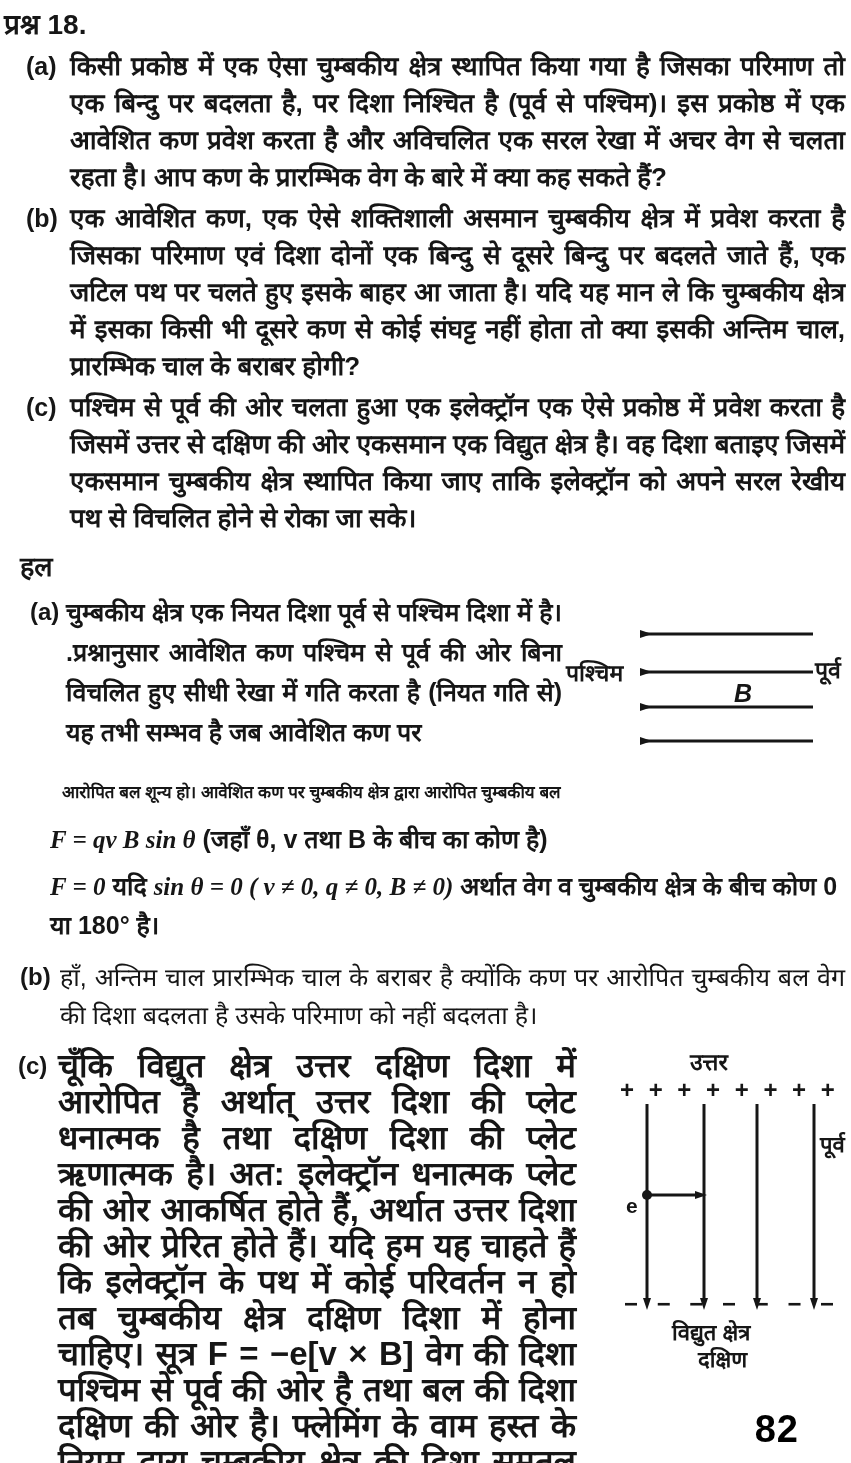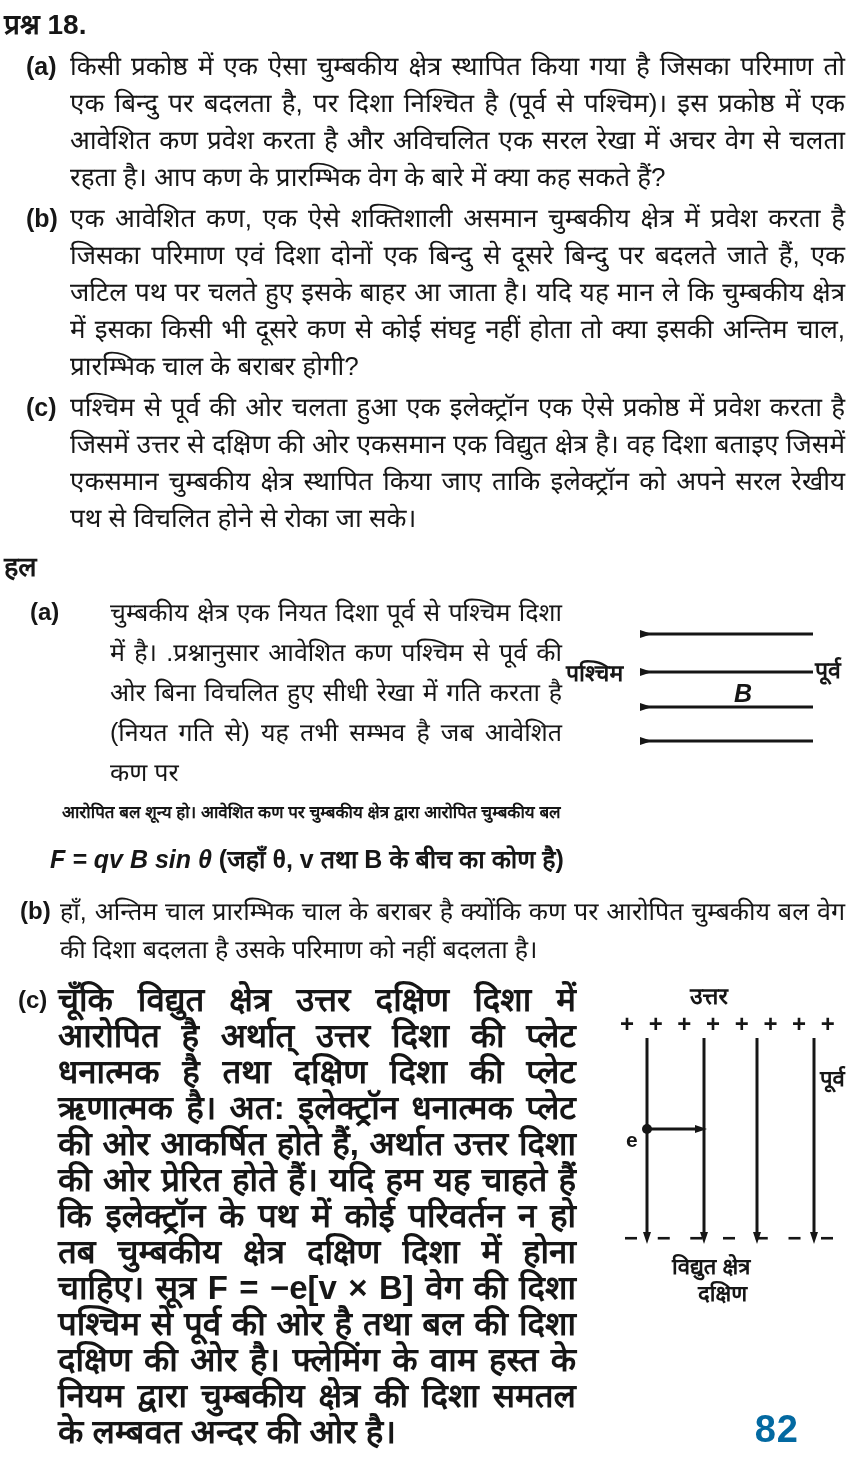--- a/index.html
+++ b/index.html
@@ -16,43 +16,43 @@
   .q-heading{
     font-size:28px;font-weight:800;line-height:38px;
     display:flex;gap:6px;white-space:nowrap;flex-direction:column;
   }
   .q-part{display:flex;margin-top:4px;}
   .q-part .plabel{
     flex:0 0 38px;font-size:25px;font-weight:700;line-height:37px;
     padding-left:22px;box-sizing:content-box;
   }
   .q-part .ptext{
-    flex:1;font-size:26px;font-weight:400;line-height:37px;
+    flex:1;font-size:26px;font-weight:700;line-height:37px;
     text-align:justify;padding-left:6px;
   }
-  .sol-heading{font-size:27px;font-weight:800;margin:10px 0 8px 0;}
+  .sol-heading{font-size:27px;font-weight:800;margin:10px 0 8px 16px;}
   .sol-a-row{display:flex;align-items:flex-start;}
   .sol-a-left{flex:0 0 558px;display:flex;}
   .sol-a-left .plabel{
     flex:0 0 36px;font-size:24px;font-weight:700;line-height:40px;padding-left:26px;
   }
   .sol-a-left .ptext{
-    flex:1;font-size:25px;font-weight:400;line-height:40px;text-align:justify;margin-left:44px;
+    flex:1;font-size:25px;font-weight:700;line-height:40px;text-align:justify;
   }
   .diagram-a{flex:0 0 287px;margin-top:12px;}
   .wide-line{
     font-size:17px;font-weight:700;line-height:38px;
     padding-left:58px;text-align:justify;margin-top:2px;
   }
   .formula-line{
     font-size:25px;font-weight:700;line-height:38px;
     padding-left:46px;margin-top:8px;
   }
   .math{
-    font-family:Liberation Sans, sans-serif;
+    font-family:Liberation Serif, serif;
     font-style:italic;font-weight:700;
   }
   .sol-b-row{display:flex;margin-top:14px;}
   .sol-b-row .plabel{flex:0 0 40px;font-size:24px;font-weight:700;line-height:38px;padding-left:16px;}
   .sol-b-row .ptext{flex:1;font-size:25px;font-weight:400;line-height:38px;text-align:justify;}
   .sol-c-row{display:flex;margin-top:14px;align-items:flex-start;}
   .sol-c-left{flex:0 0 572px;display:flex;}
   .sol-c-left .plabel{flex:0 0 40px;font-size:24px;font-weight:700;line-height:36px;padding-left:14px;}
   .sol-c-left .ptext{flex:1;font-size:33px;font-weight:700;line-height:36px;text-align:justify;}
   .diagram-c{flex:0 0 253px;margin-left:26px;margin-top:2px;}
@@ -110,20 +110,26 @@
     </svg>
   </div>
 
   <div class="wide-line">आरोपित बल शून्य हो। आवेशित कण पर चुम्बकीय क्षेत्र द्वारा आरोपित चुम्बकीय बल</div>
 
   <div class="formula-line">
     <span class="math">F = qv B sin θ</span>
     <span>(जहाँ θ, v तथा B के बीच का कोण है)</span>
   </div>
 
+  <div class="formula-line">
+    <span class="math">F = 0</span>
+    <span>यदि</span>
+    <span class="math">sin θ = 0 ( v ≠ 0, q ≠ 0, B ≠ 0)</span>
+    <span>अर्थात वेग व चुम्बकीय क्षेत्र के बीच कोण 0 या 180° है।</span>
+  </div>
 
 
   <div class="sol-b-row">
     <span class="plabel">(b)</span>
     <div class="ptext">हाँ, अन्तिम चाल प्रारम्भिक चाल के बराबर है क्योंकि कण पर आरोपित चुम्बकीय बल वेग की दिशा बदलता है उसके परिमाण को नहीं बदलता है।</div>
   </div>
 
   <div class="sol-c-row">
     <div class="sol-c-left">
       <span class="plabel">(c)</span>
@@ -149,15 +155,15 @@
       <text x="218" y="102" font-size="22" font-weight="bold" fill="#161616">पूर्व</text>
       <circle cx="45" cy="145" r="5" fill="#161616"></circle>
       <line x1="45" y1="145" x2="95" y2="145" stroke="#161616" stroke-width="3" marker-start="url(#ahd)" transform="rotate(180 70 145)"></line>
       <text x="24" y="163" font-size="21" font-weight="bold" fill="#161616">e</text>
       <text x="22" y="262" font-size="24" font-weight="bold" letter-spacing="6" fill="#161616">− − − − − − −</text>
       <text x="70" y="290" font-size="22" font-weight="bold" fill="#161616">विद्युत क्षेत्र</text>
       <text x="96" y="317" font-size="22" font-weight="bold" fill="#161616">दक्षिण</text>
     </svg>
   </div>
 
-  <div class="page-number" style="color:#0369a1;">82</div>
+  <div class="page-number" style="color:#000000;">82</div>
 
 </div>
 
 </body></html>

